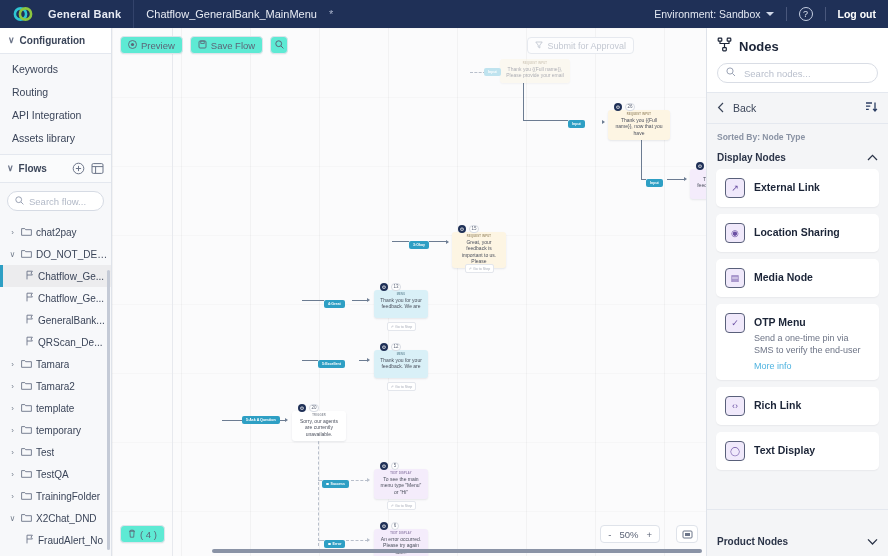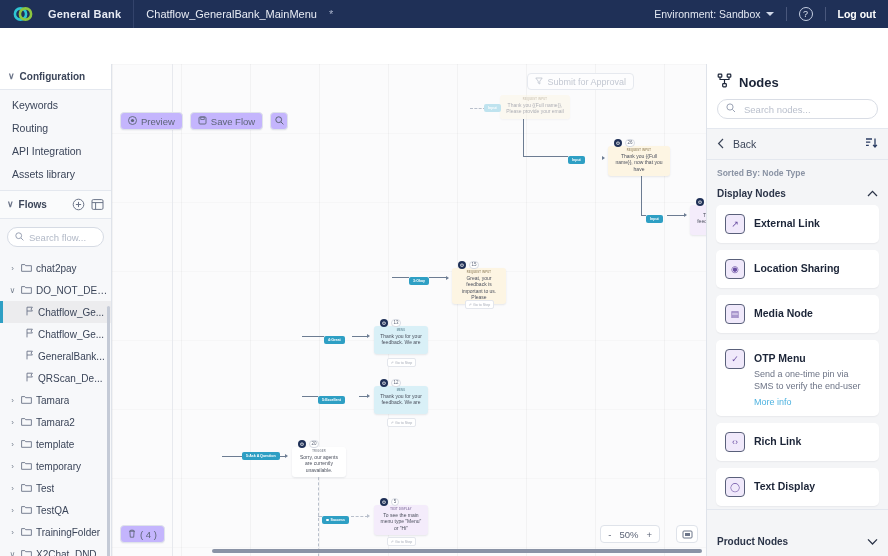--- a/index.html
+++ b/index.html
@@ -5,21 +5,21 @@
   * { box-sizing: border-box; }
   html, body { margin:0; padding:0; }
   body {
     width: 888px; height: 556px;
     font-family: "Liberation Sans", sans-serif;
     font-size: 11px;
     color: #333a4d;
     overflow: hidden;
     background: #fff;
   }
-  .app { width:888px; height:556px; display:flex; flex-direction:column;gap:36px; }
+  .app { width:888px; height:556px; display:flex; flex-direction:column; }
 
   
   .topbar {
     height:28px; flex:0 0 28px; background:#1f3057; display:flex; align-items:center;
     color:#fff; padding:0 12px; position:relative;
   }
   .logo { width:22px; height:22px; margin-right:14px; flex:0 0 22px; position:relative; }
   .tb-brand { font-size:11px; font-weight:bold; color:#e8ecf5; letter-spacing:.2px; }
   .tb-div { width:1px; height:28px; background:#33436b; margin:0 12px; }
   .tb-flow { font-size:11px; color:#e8ecf5; }
@@ -83,23 +83,23 @@
   
   .canvas { flex:1 1 auto; position:relative; background:#fbfbfc; overflow:hidden; min-width:0; }
   .canvas-grid { position:absolute; inset:0;
     background-image:
       linear-gradient(to right, rgba(0,0,0,0.035) 1px, transparent 1px),
       linear-gradient(to bottom, rgba(0,0,0,0.02) 1px, transparent 1px);
     background-size: 69px 69px;
   }
   .ctoolbar { position:absolute; top:8px; left:8px; display:flex; align-items:center; gap:7px; z-index:6;}
   .cbtn {
-    height:18px; background:#c4b5fd; border:1px solid #dfe3ea; border-radius:4px;
+    height:18px; background:#5eead4; border:1px solid #dfe3ea; border-radius:4px;
     display:flex; align-items:center; gap:4px; padding:0 7px;
-    font-size:9.5px; color:#5c6477; box-shadow:0 1px 1px rgba(16,24,40,.04);margin-top:40px;
+    font-size:9.5px; color:#5c6477; box-shadow:0 1px 1px rgba(16,24,40,.04);
   }
   .cbtn.sq { width:18px; padding:0; justify-content:center; }
   .submit-btn {
     position:absolute; top:9px; right:72px; height:17px; border:1px solid #e6e9ef; border-radius:4px;
     background:#fdfdfe; display:flex; align-items:center; gap:4px; padding:0 7px;
     font-size:9px; color:#c3c8d2; z-index:6;
   }
   .cbottom { position:absolute; left:8px; bottom:13px; z-index:6; }
   .zoomctl {
     position:absolute; right:46px; bottom:13px; z-index:6; height:18px; background:#fff;

